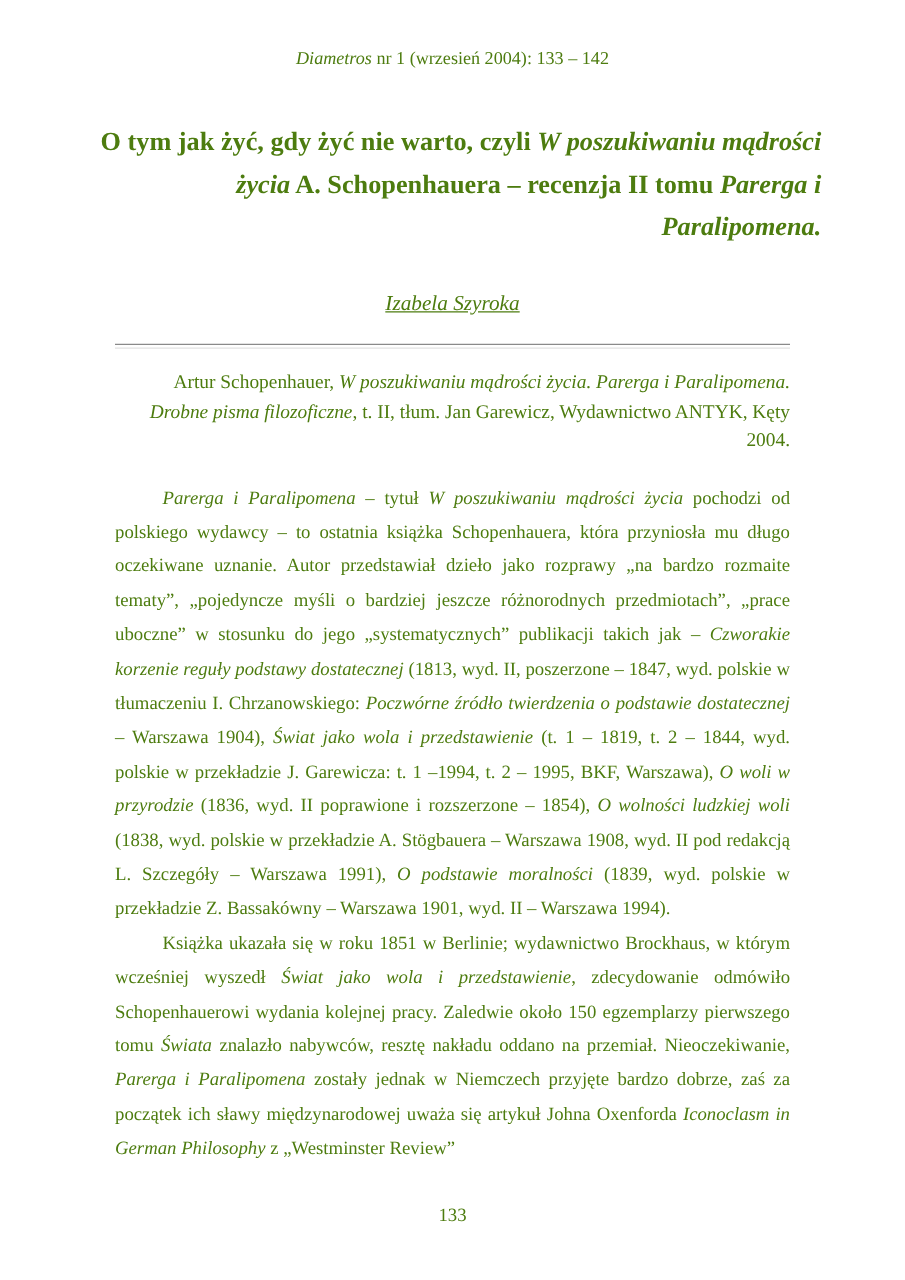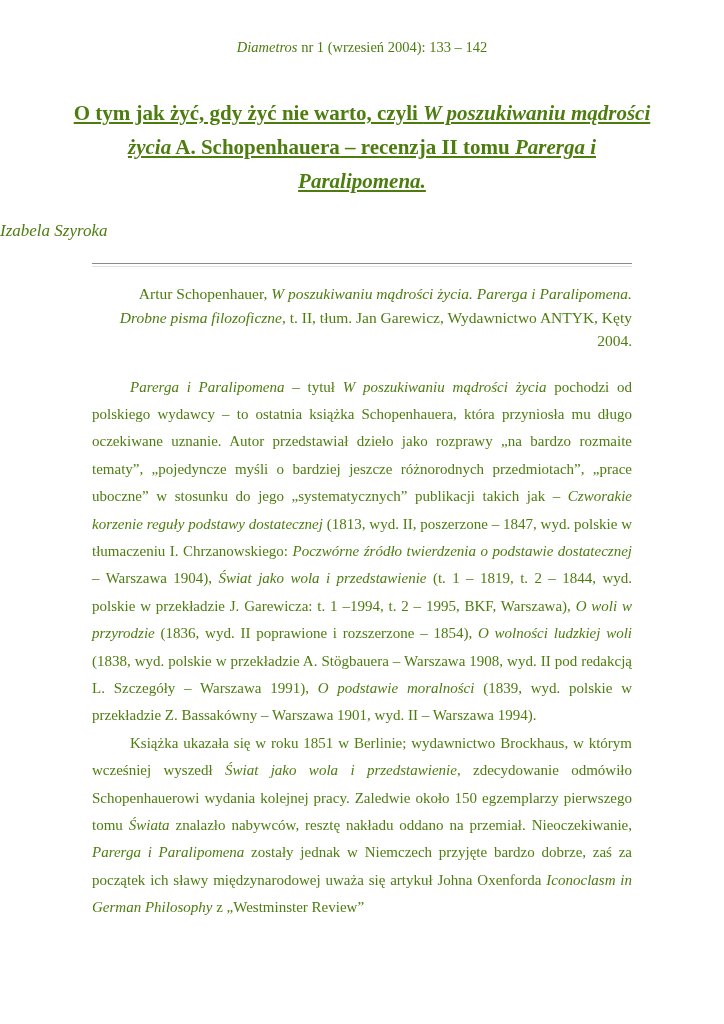--- a/index.html
+++ b/index.html
@@ -19,31 +19,32 @@
   .running-header {
     margin: 38px auto 0;
     text-align: center;
     font-size: 14.5px;
     line-height: 18px;
     white-space: nowrap;
   }
   .article-title {
     width: 590px;
     margin: 40px auto 0;
-    text-align: center;
+    text-align: right;
     font-size: 21px;
     font-weight: bold;
     line-height: 34px;
-    text-decoration: underline;
   }
   .author-name {
-    margin: 22px auto 0;
+    margin: 34px auto 0;
+    text-align: center;
     font-style: italic;
     font-size: 17px;
     line-height: 22px;
+    text-decoration: underline;
   }
   .section-divider {
     width: 540px;
     margin: 21px auto 0;
     border: none;
     height: 2px;
     border-top: 1px solid #8a8a8a;
     border-bottom: 1px solid #e2e2e2;
   }
   .book-citation {
@@ -88,14 +89,15 @@
 
   <hr class="section-divider">
 
   <div class="book-citation"><span>Artur Schopenhauer, </span><i>W poszukiwaniu mądrości życia. Parerga i Paralipomena. Drobne pisma filozoficzne</i><span>, t. II, tłum. Jan Garewicz, Wydawnictwo ANTYK, Kęty 2004.</span></div>
 
   <div class="body-text">
     <p class="body-paragraph"><i>Parerga i Paralipomena</i><span> – tytuł </span><i>W poszukiwaniu mądrości życia</i><span> pochodzi od polskiego wydawcy – to ostatnia książka Schopenhauera, która przyniosła mu długo oczekiwane uznanie. Autor przedstawiał dzieło jako rozprawy „na bardzo rozmaite tematy”, „pojedyncze myśli o bardziej jeszcze różnorodnych przedmiotach”, „prace uboczne” w stosunku do jego „systematycznych” publikacji takich jak – </span><i>Czworakie korzenie reguły podstawy dostatecznej</i><span> (1813, wyd. II, poszerzone – 1847, wyd. polskie w tłumaczeniu I. Chrzanowskiego: </span><i>Poczwórne źródło twierdzenia o podstawie dostatecznej</i><span> – Warszawa 1904), </span><i>Świat jako wola i przedstawienie</i><span> (t. 1 – 1819, t. 2 – 1844, wyd. polskie w przekładzie J. Garewicza: t. 1 –1994, t. 2 – 1995, BKF, Warszawa), </span><i>O woli w przyrodzie</i><span> (1836, wyd. II poprawione i rozszerzone – 1854), </span><i>O wolności ludzkiej woli</i><span> (1838, wyd. polskie w przekładzie A. Stögbauera – Warszawa 1908, wyd. II pod redakcją L. Szczegóły – Warszawa 1991), </span><i>O podstawie moralności</i><span> (1839, wyd. polskie w przekładzie Z. Bassakówny – Warszawa 1901, wyd. II – Warszawa 1994).</span></p>
     <p class="body-paragraph"><span>Książka ukazała się w roku 1851 w Berlinie; wydawnictwo Brockhaus, w którym wcześniej wyszedł </span><i>Świat jako wola i przedstawienie</i><span>, zdecydowanie odmówiło Schopenhauerowi wydania kolejnej pracy. Zaledwie około 150 egzemplarzy pierwszego tomu </span><i>Świata</i><span> znalazło nabywców, resztę nakładu oddano na przemiał. Nieoczekiwanie, </span><i>Parerga i Paralipomena</i><span> zostały jednak w Niemczech przyjęte bardzo dobrze, zaś za początek ich sławy międzynarodowej uważa się artykuł Johna Oxenforda </span><i>Iconoclasm in German Philosophy</i><span> z „Westminster Review”</span></p>
   </div>
 
+  <div class="page-number">133</div>
 
 </div>
 
 </body></html>

